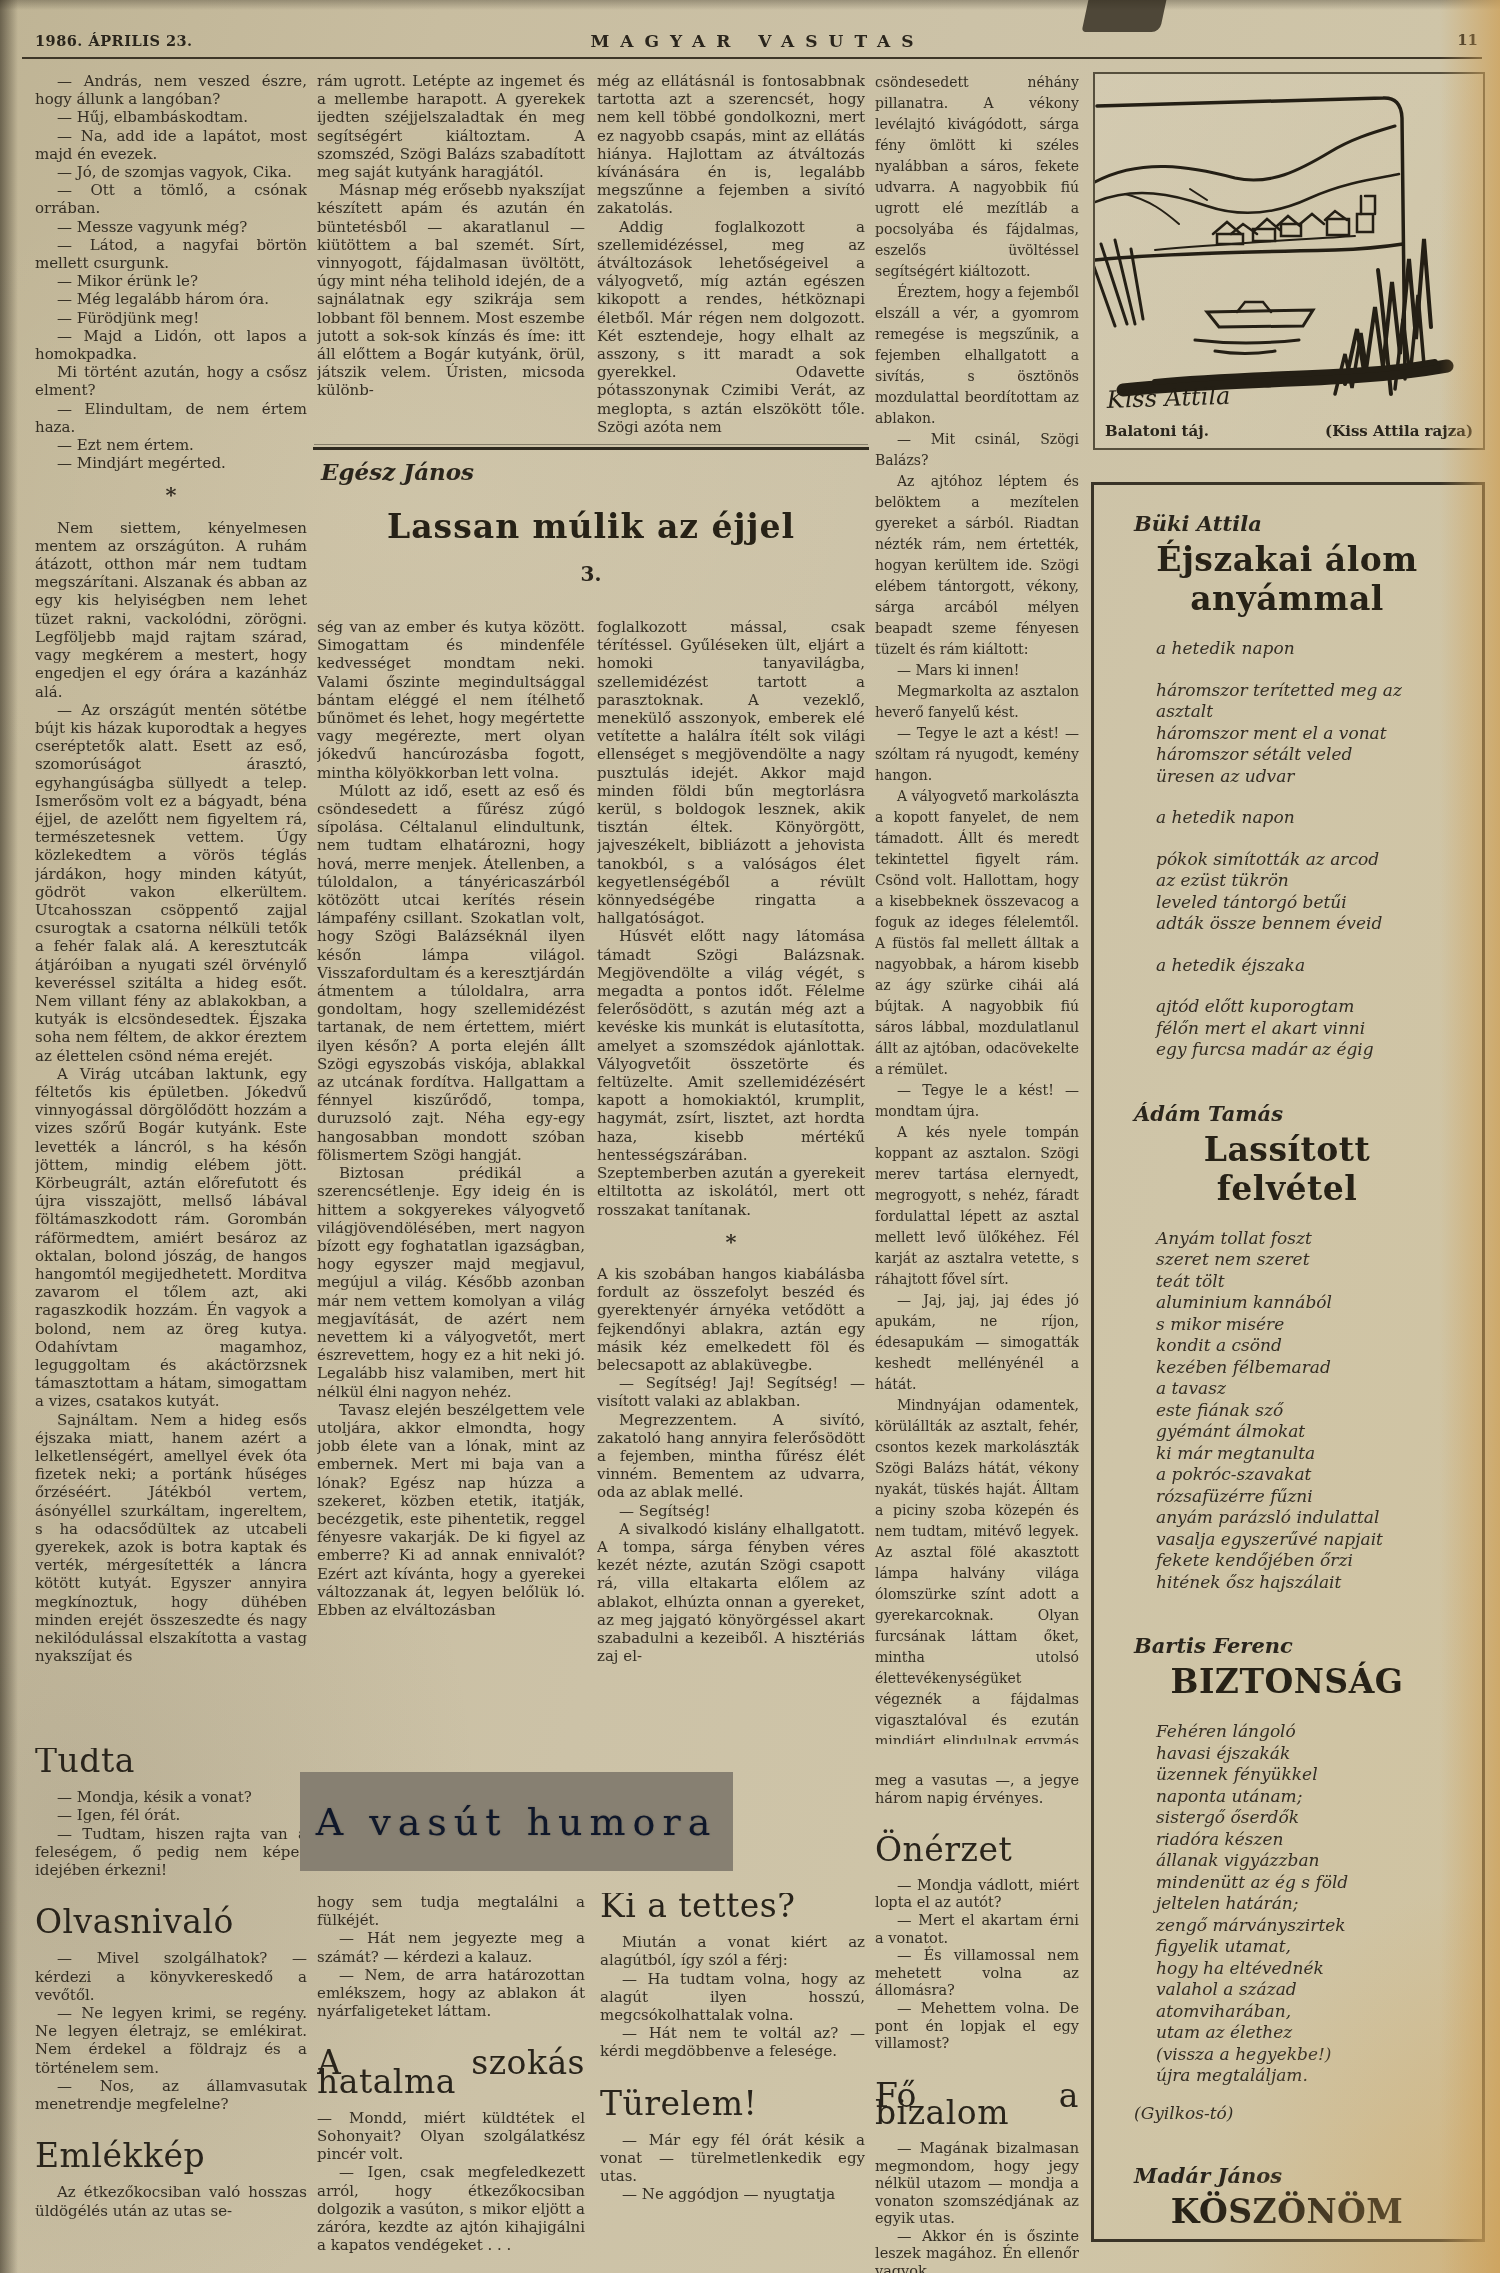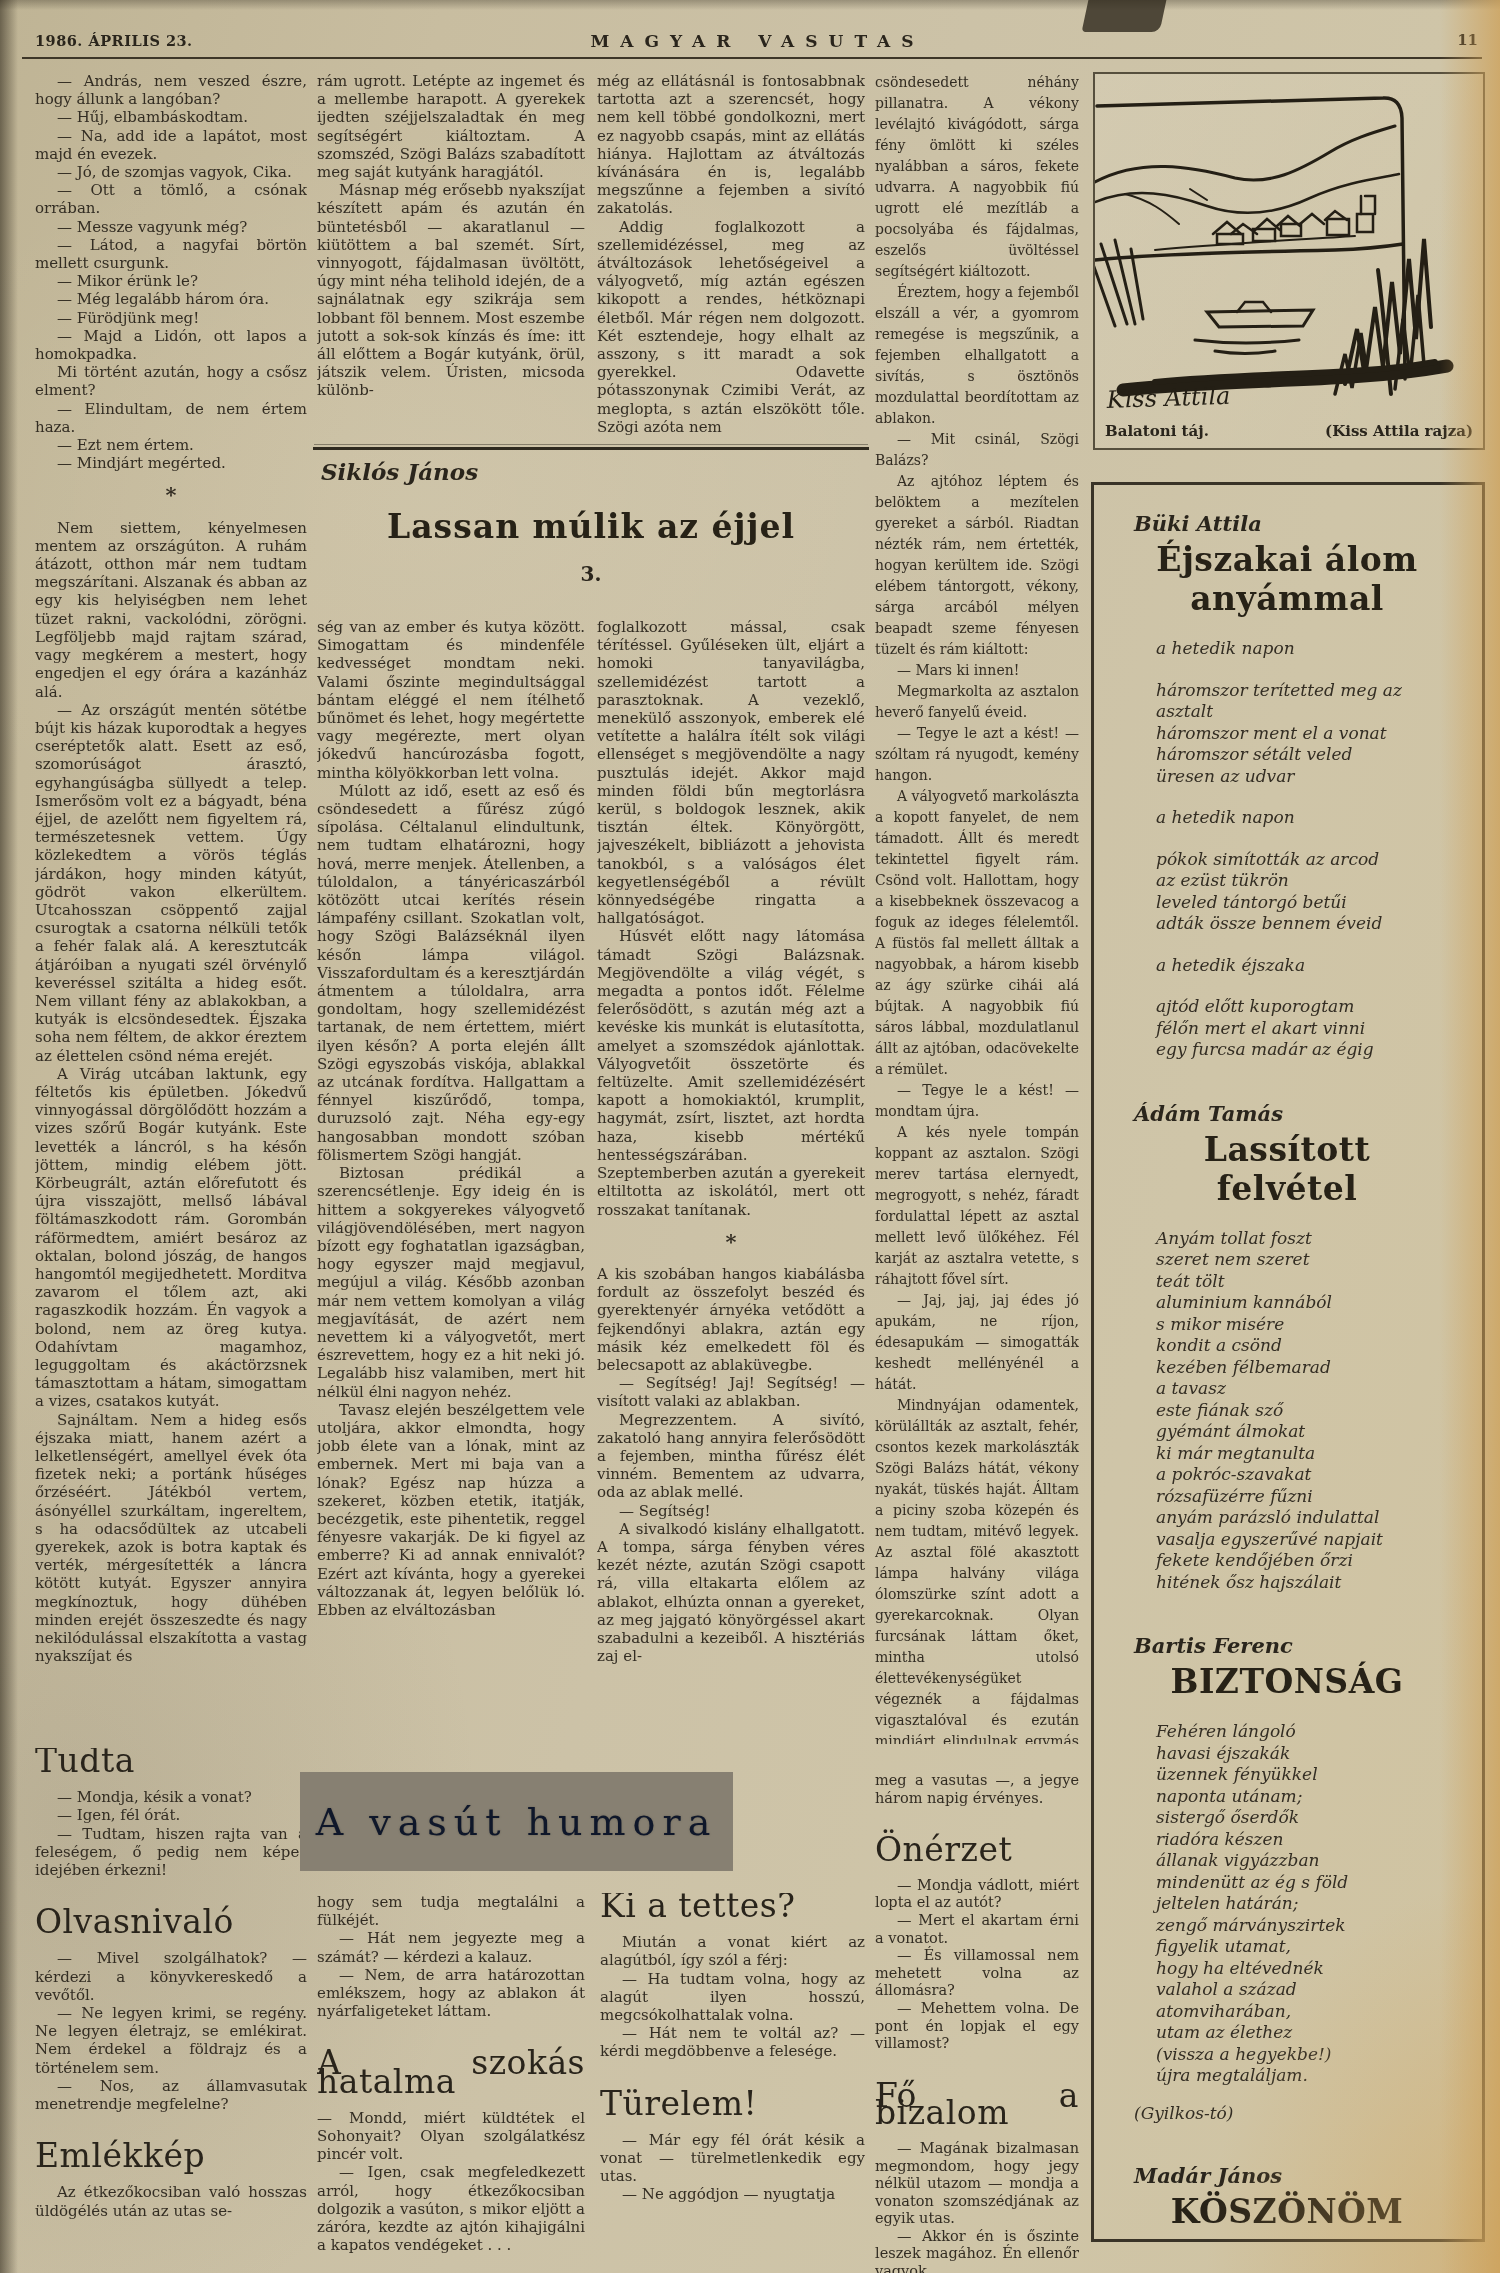--- a/index.html
+++ b/index.html
@@ -109,21 +109,21 @@
       <p>rám ugrott. Letépte az ingemet és a mellembe harapott. A gyerekek ijedten széjjelszaladtak én meg segítségért kiáltoztam. A szomszéd, Szögi Balázs szabadított meg saját kutyánk haragjától.</p>
       <p>Másnap még erősebb nyakszíjat készített apám és azután én büntetésből — akaratlanul — kiütöttem a bal szemét. Sírt, vinnyogott, fájdalmasan üvöltött, úgy mint néha telihold idején, de a sajnálatnak egy szikrája sem lobbant föl bennem. Most eszembe jutott a sok-sok kínzás és íme: itt áll előttem a Bogár kutyánk, örül, játszik velem. Úristen, micsoda különb-</p>
     </div>
   <div class="col cont" id="col3top">
       <p>még az ellátásnál is fontosabbnak tartotta azt a szerencsét, hogy nem kell többé gondolkozni, mert ez nagyobb csapás, mint az ellátás hiánya. Hajlottam az átváltozás kívánására én is, legalább megszűnne a fejemben a sivító zakatolás.</p>
       <p>Addig foglalkozott a szellemidézéssel, meg az átváltozások lehetőségeivel a vályogvető, míg aztán egészen kikopott a rendes, hétköznapi életből. Már régen nem dolgozott. Két esztendeje, hogy elhalt az asszony, s itt maradt a sok gyerekkel. Odavette pótasszonynak Czimibi Verát, az meglopta, s aztán elszökött tőle. Szögi azóta nem</p>
     </div>
 
   <div class="title-rule"></div>
   <div class="title-block">
-    <div class="byline">Siklós János</div>
+    <div class="byline">Egész János</div>
     <div class="story-title">Lassan múlik az éjjel</div>
     <div class="part-no">3.</div>
   </div>
 
   <div class="col cont" id="col2mid">
       <p>ség van az ember és kutya között. Simogattam és mindenféle kedvességet mondtam neki. Valami őszinte megindultsággal bántam eléggé el nem ítélhető bűnömet és lehet, hogy megértette vagy megérezte, mert olyan jókedvű hancúrozásba fogott, mintha kölyökkorban lett volna.</p>
       <p>Múlott az idő, esett az eső és csöndesedett a fűrész zúgó sípolása. Céltalanul elindultunk, nem tudtam elhatározni, hogy hová, merre menjek. Átellenben, a túloldalon, a tányéricaszárból kötözött utcai kerítés résein lámpafény csillant. Szokatlan volt, hogy Szögi Balázséknál ilyen későn lámpa világol. Visszafordultam és a keresztjárdán átmentem a túloldalra, arra gondoltam, hogy szellemidézést tartanak, de nem értettem, miért ilyen későn? A porta elején állt Szögi egyszobás viskója, ablakkal az utcának fordítva. Hallgattam a fénnyel kiszűrődő, tompa, duruzsoló zajt. Néha egy-egy hangosabban mondott szóban fölismertem Szögi hangját.</p>
       <p>Biztosan prédikál a szerencsétlenje. Egy ideig én is hittem a sokgyerekes vályogvető világjövendölésében, mert nagyon bízott egy foghatatlan igazságban, hogy egyszer majd megjavul, megújul a világ. Később azonban már nem vettem komolyan a világ megjavítását, de azért nem nevettem ki a vályogvetőt, mert észrevettem, hogy ez a hit neki jó. Legalább hisz valamiben, mert hit nélkül élni nagyon nehéz.</p>
       <p>Tavasz elején beszélgettem vele utoljára, akkor elmondta, hogy jobb élete van a lónak, mint az embernek. Mert mi baja van a lónak? Egész nap húzza a szekeret, közben etetik, itatják, becézgetik, este pihentetik, reggel fényesre vakarják. De ki figyel az emberre? Ki ad annak ennivalót? Ezért azt kívánta, hogy a gyerekei változzanak át, legyen belőlük ló. Ebben az elváltozásban</p>
     </div>
@@ -143,21 +143,21 @@
       </div>
   </div>
 
   <div class="col cont" id="col4">
     <div class="cont">
         <p>csöndesedett néhány pillanatra. A vékony levélajtó kivágódott, sárga fény ömlött ki széles nyalábban a sáros, fekete udvarra. A nagyobbik fiú ugrott elé mezítláb a pocsolyába és fájdalmas, eszelős üvöltéssel segítségért kiáltozott.</p>
         <p>Éreztem, hogy a fejemből elszáll a vér, a gyomrom remegése is megszűnik, a fejemben elhallgatott a sivítás, s ösztönös mozdulattal beordítottam az ablakon.</p>
         <p>— Mit csinál, Szögi Balázs?</p>
         <p>Az ajtóhoz léptem és belöktem a mezítelen gyereket a sárból. Riadtan nézték rám, nem értették, hogyan kerültem ide. Szögi elébem tántorgott, vékony, sárga arcából mélyen beapadt szeme fényesen tüzelt és rám kiáltott:</p>
         <p>— Mars ki innen!</p>
-        <p>Megmarkolta az asztalon heverő fanyelű éveid.</p>
+        <p>Megmarkolta az asztalon heverő fanyelű kést.</p>
         <p>— Tegye le azt a kést! — szóltam rá nyugodt, kemény hangon.</p>
         <p>A vályogvető markolászta a kopott fanyelet, de nem támadott. Állt és meredt tekintettel figyelt rám. Csönd volt. Hallottam, hogy a kisebbeknek összevacog a foguk az ideges félelemtől. A füstös fal mellett álltak a nagyobbak, a három kisebb az ágy szürke cihái alá bújtak. A nagyobbik fiú sáros lábbal, mozdulatlanul állt az ajtóban, odacövekelte a rémület.</p>
         <p>— Tegye le a kést! — mondtam újra.</p>
         <p>A kés nyele tompán koppant az asztalon. Szögi merev tartása elernyedt, megrogyott, s nehéz, fáradt fordulattal lépett az asztal mellett levő ülőkéhez. Fél karját az asztalra vetette, s ráhajtott fővel sírt.</p>
         <p>— Jaj, jaj, jaj édes jó apukám, ne ríjon, édesapukám — simogatták keshedt mellényénél a hátát.</p>
         <p>Mindnyájan odamentek, körülállták az asztalt, fehér, csontos kezek markolászták Szögi Balázs hátát, vékony nyakát, tüskés haját. Álltam a piciny szoba közepén és nem tudtam, mitévő legyek. Az asztal fölé akasztott lámpa halvány világa ólomszürke színt adott a gyerekarcoknak. Olyan furcsának láttam őket, mintha utolsó élettevékenységüket végeznék a fájdalmas vigasztalóval és ezután mindjárt elindulnak egymás után, libasorban a temetői csapáson. Elöl megy a nagyobbik fiú, utána a többiek és a végén bukott testtartással Szögi Balázs zárja a sort.</p>
         <p>Lehet, hogy erre készült a vályogvető — gondoltam — a rémületben lévők között.</p>
         <p>Megláttam a szürke pöndölyös kislány meghasogatott kezét. Feketére alvadt vércsomók borították be az ujjait, könyékig maszatos volt a vér.</p>
         <p>— Öntsél vizet a lavórba! — szóltam az ajtóban álló fiúhoz.</p>
       </div>

